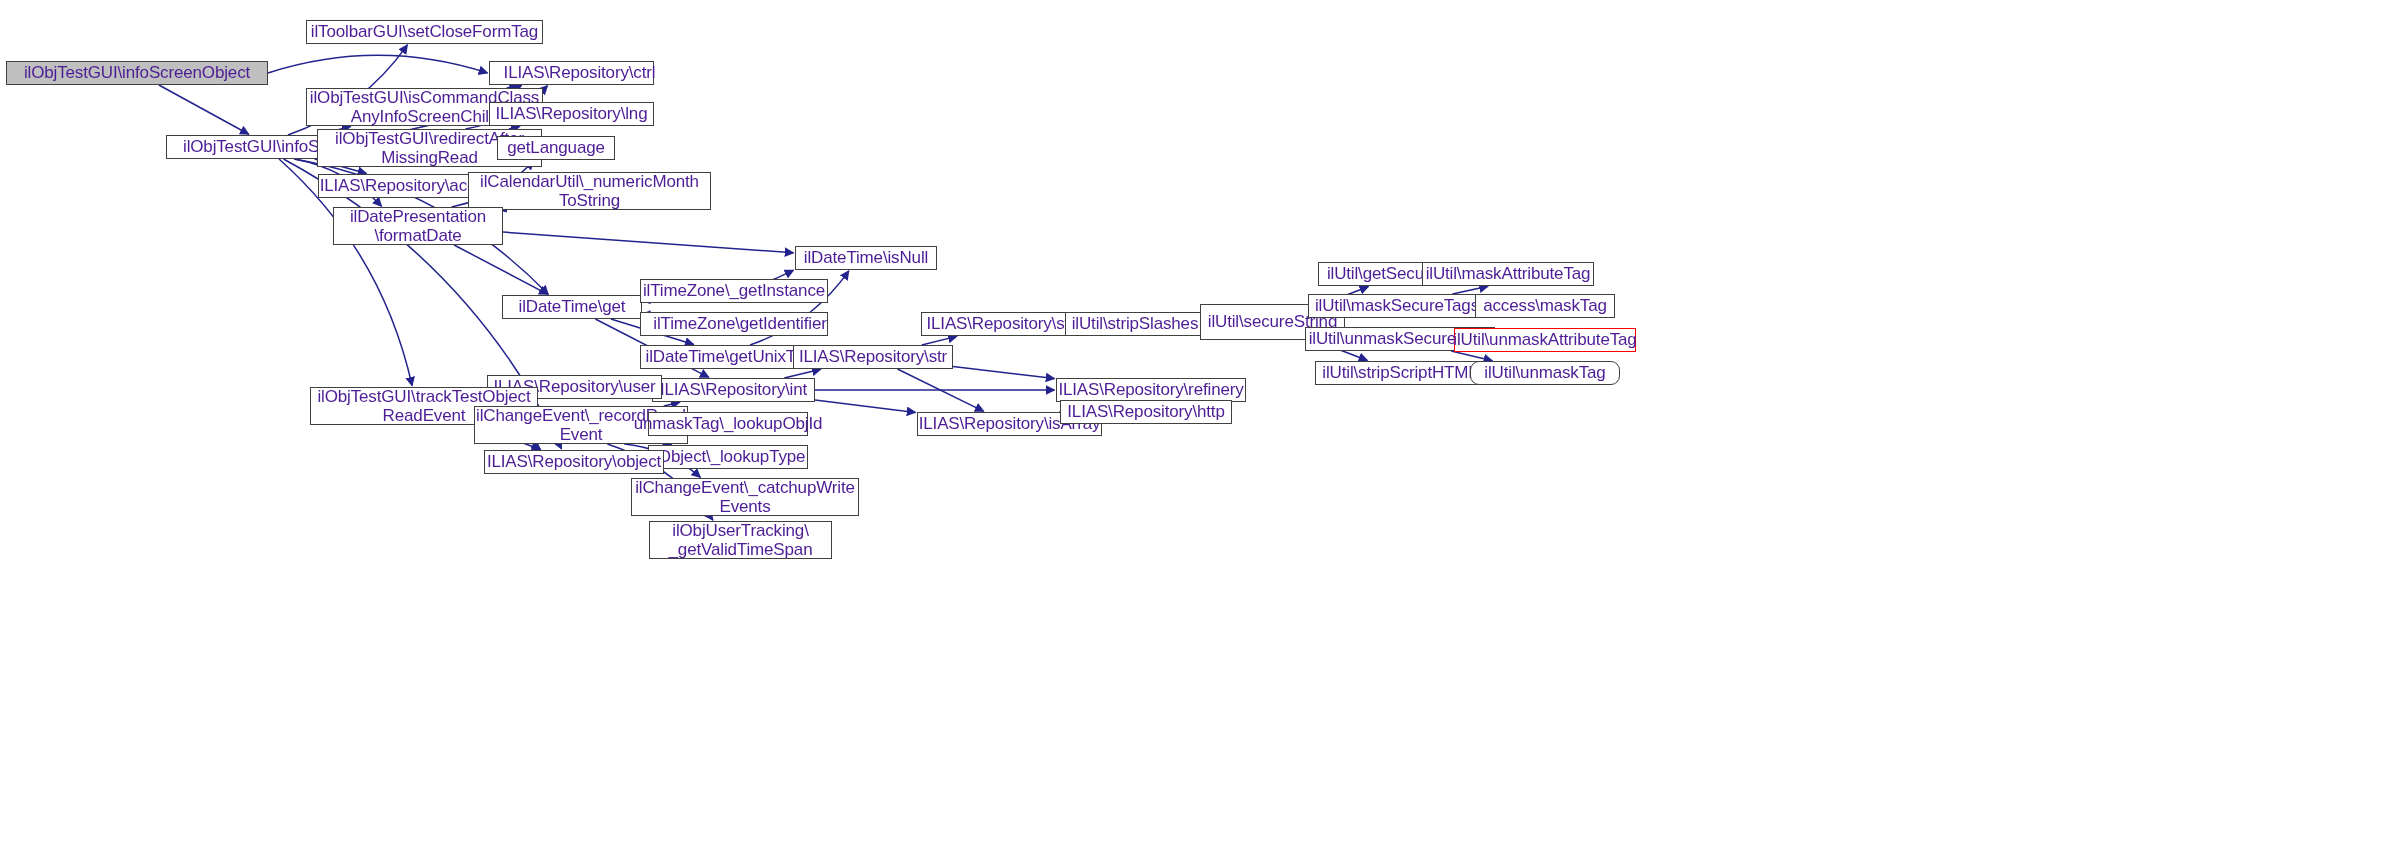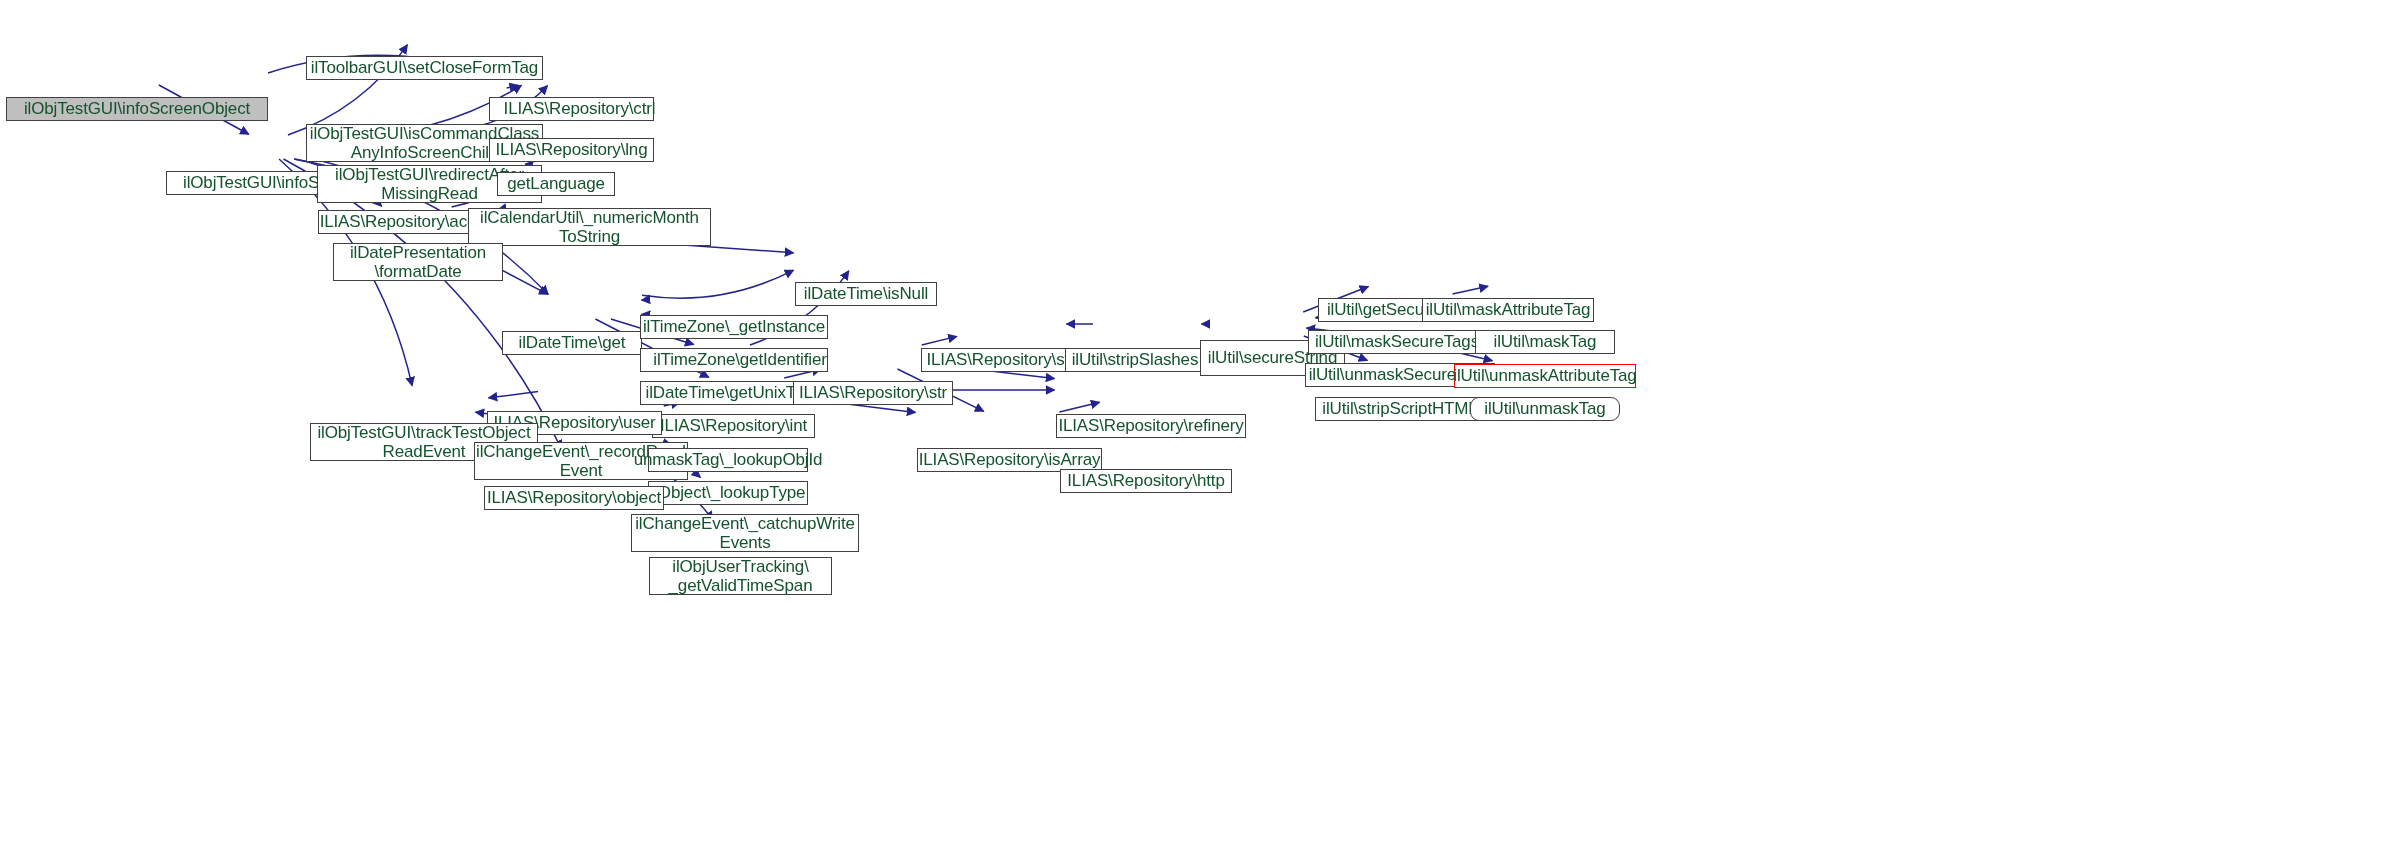--- a/index.html
+++ b/index.html
@@ -23,31 +23,30 @@
     top: 0;
     width: 2392px;
     height: 845px;
     pointer-events: none;
   }
   .node {
     position: absolute;
     box-sizing: border-box;
     border: 1.6px solid #404040;
     background: #ffffff;
-    color: #14532d;
+    color: #4c1d95;
     font-size: 17px;
     line-height: 1.12;
     display: flex;
     align-items: center;
     justify-content: center;
     text-align: center;
     white-space: pre-line;
     padding: 1px 4px;
     letter-spacing: -0.15px;
-    margin-top: 36px;
   }
   .node.root {
     background: #bfbfbf;
     border-color: #404040;
   }
   .node.highlight {
     border: 1.8px solid #ff0000;
     background: #ffffff;
   }
 </style>
@@ -138,27 +137,27 @@
       <div class="node" style="left: 640px; top: 345px; width: 188px; height: 24px;">ilDateTime\getUnixTime</div>
       <div class="node" style="left: 793px; top: 345px; width: 160px; height: 24px;">ILIAS\Repository\str</div>
       <div class="node" style="left: 921px; top: 312px; width: 172px; height: 24px;">ILIAS\Repository\strip</div>
       <div class="node" style="left: 1065px; top: 312px; width: 140px; height: 24px;">ilUtil\stripSlashes</div>
       <div class="node" style="left: 1200px; top: 304px; width: 145px; height: 36px;">ilUtil\secureString</div>
       <div class="node" style="left: 1318px; top: 262px; width: 165px; height: 24px;">ilUtil\getSecureTags</div>
       <div class="node" style="left: 1308px; top: 294px; width: 178px; height: 24px;">ilUtil\maskSecureTags</div>
       <div class="node" style="left: 1305px; top: 327px; width: 190px; height: 24px;">ilUtil\unmaskSecureTags</div>
       <div class="node" style="left: 1315px; top: 361px; width: 170px; height: 24px;">ilUtil\stripScriptHTML</div>
       <div class="node" style="left: 1422px; top: 262px; width: 172px; height: 24px;">ilUtil\maskAttributeTag</div>
-      <div class="node" style="left: 1475px; top: 294px; width: 140px; height: 24px;">ilUtil\maskTag</div>
+      <div class="node" style="left: 1475px; top: 294px; width: 140px; height: 24px;">access\maskTag</div>
       <div class="node highlight" style="left: 1454px; top: 328px; width: 182px; height: 24px;">ilUtil\unmaskAttributeTag</div>
       <div class="node" style="left: 1470px; top: 361px; width: 150px; height: 24px; border-radius: 9px;">ilUtil\unmaskTag</div>
       <div class="node" style="left: 652px; top: 378px; width: 163px; height: 24px;">ILIAS\Repository\int</div>
       <div class="node" style="left: 1056px; top: 378px; width: 190px; height: 24px;">ILIAS\Repository\refinery</div>
       <div class="node" style="left: 917px; top: 412px; width: 185px; height: 24px;">ILIAS\Repository\isArray</div>
-      <div class="node" style="left: 1060px; top: 433px; width: 172px; height: 24px;">ILIAS\Repository\http</div>
+      <div class="node" style="left: 1060px; top: 400px; width: 172px; height: 24px;">ILIAS\Repository\http</div>
       <div class="node" style="left: 487px; top: 375px; width: 175px; height: 24px;">ILIAS\Repository\user</div>
       <div class="node" style="left: 310px; top: 387px; width: 228px; height: 38px;">ilObjTestGUI\trackTestObject
 ReadEvent</div>
       <div class="node" style="left: 474px; top: 406px; width: 214px; height: 38px;">ilChangeEvent\_recordRead
 Event</div>
       <div class="node" style="left: 648px; top: 412px; width: 160px; height: 24px;">unmaskTag\_lookupObjId</div>
       <div class="node" style="left: 648px; top: 445px; width: 160px; height: 24px;">ilObject\_lookupType</div>
       <div class="node" style="left: 484px; top: 450px; width: 180px; height: 24px;">ILIAS\Repository\object</div>
       <div class="node" style="left: 631px; top: 478px; width: 228px; height: 38px;">ilChangeEvent\_catchupWrite
 Events</div>

